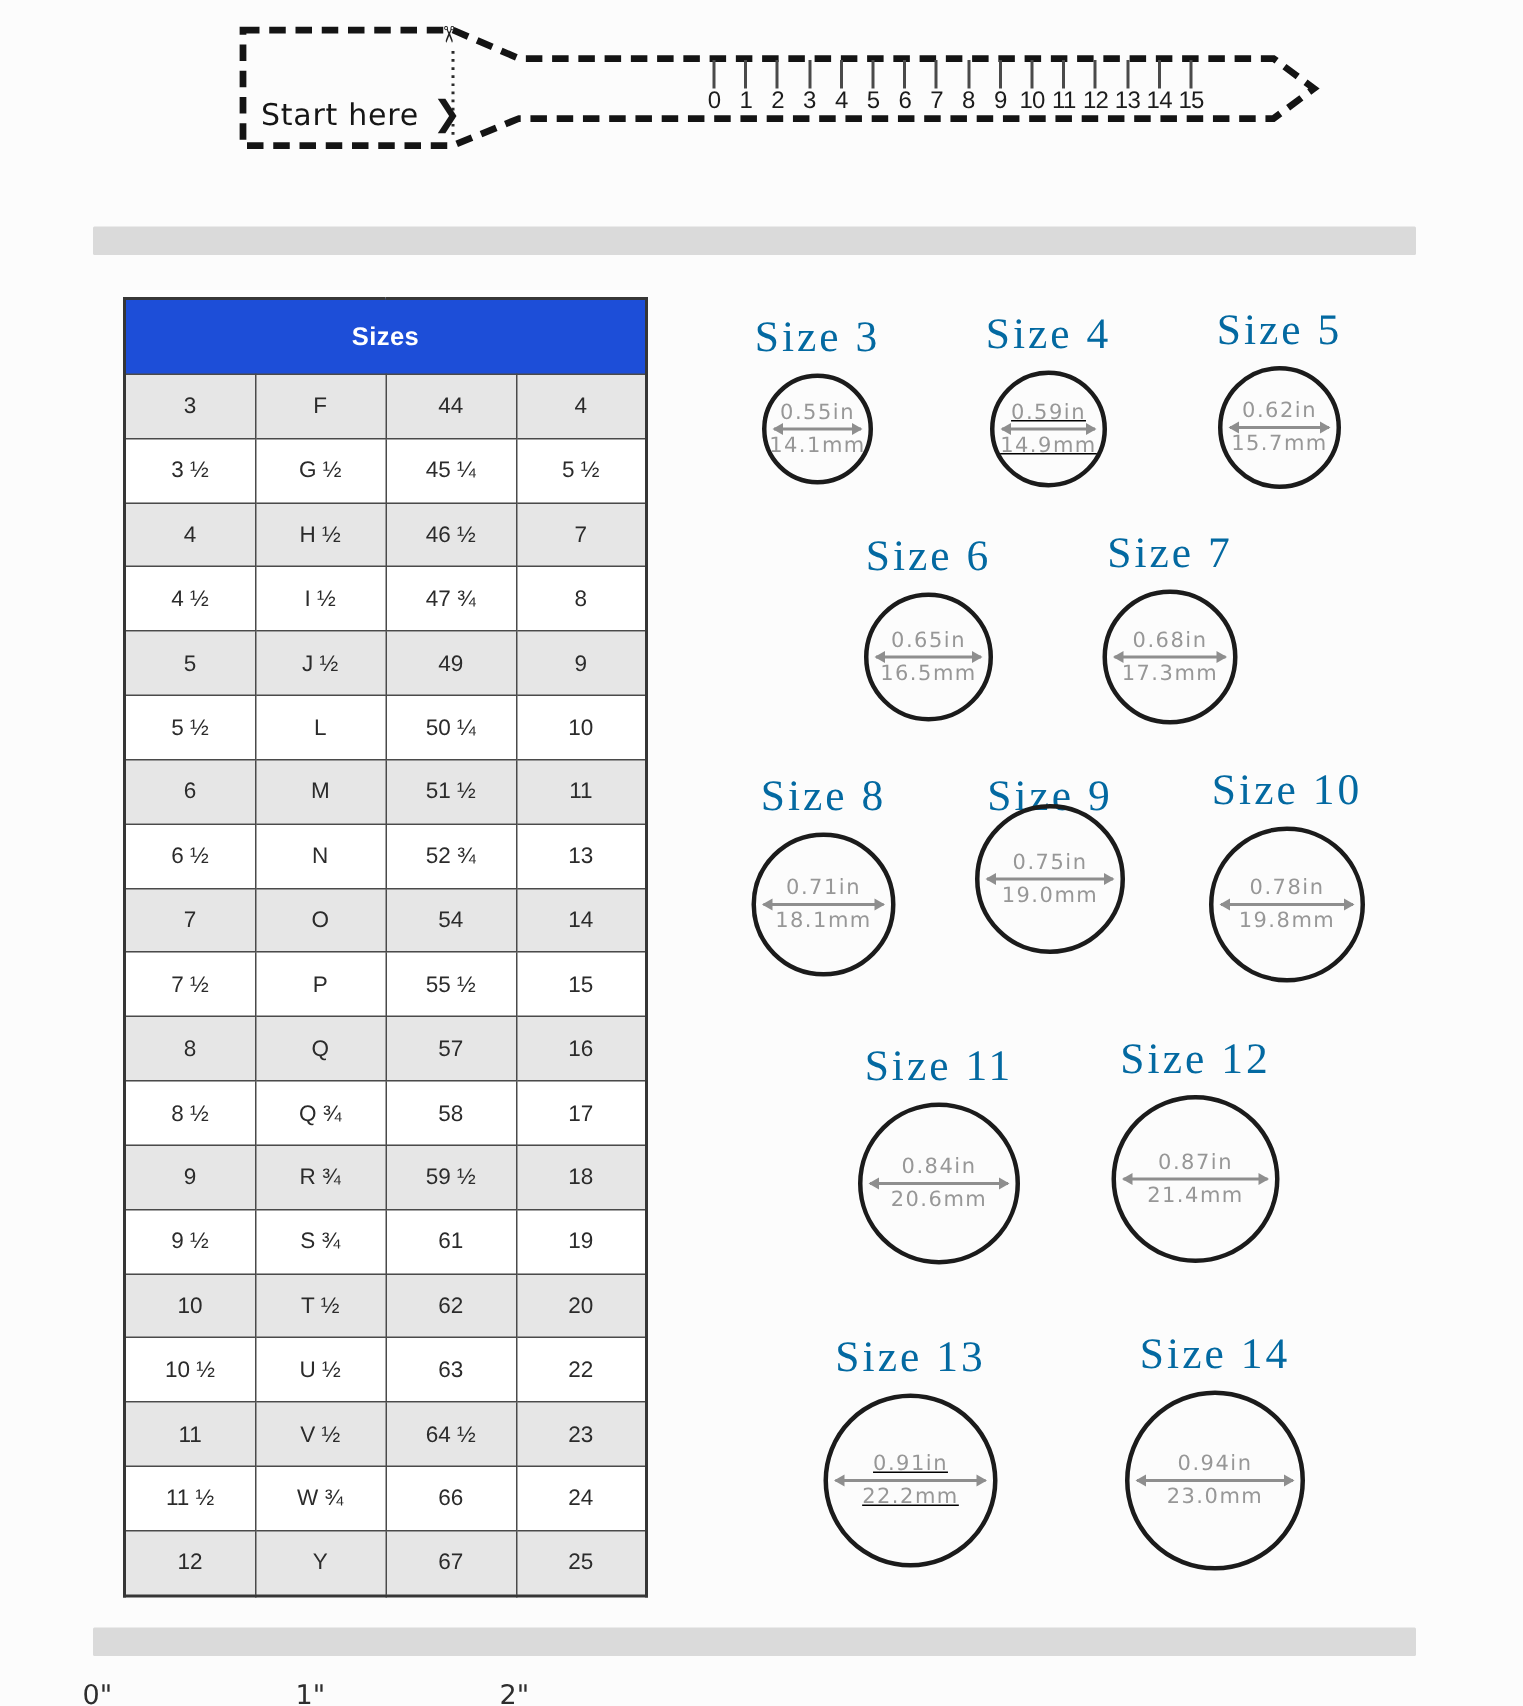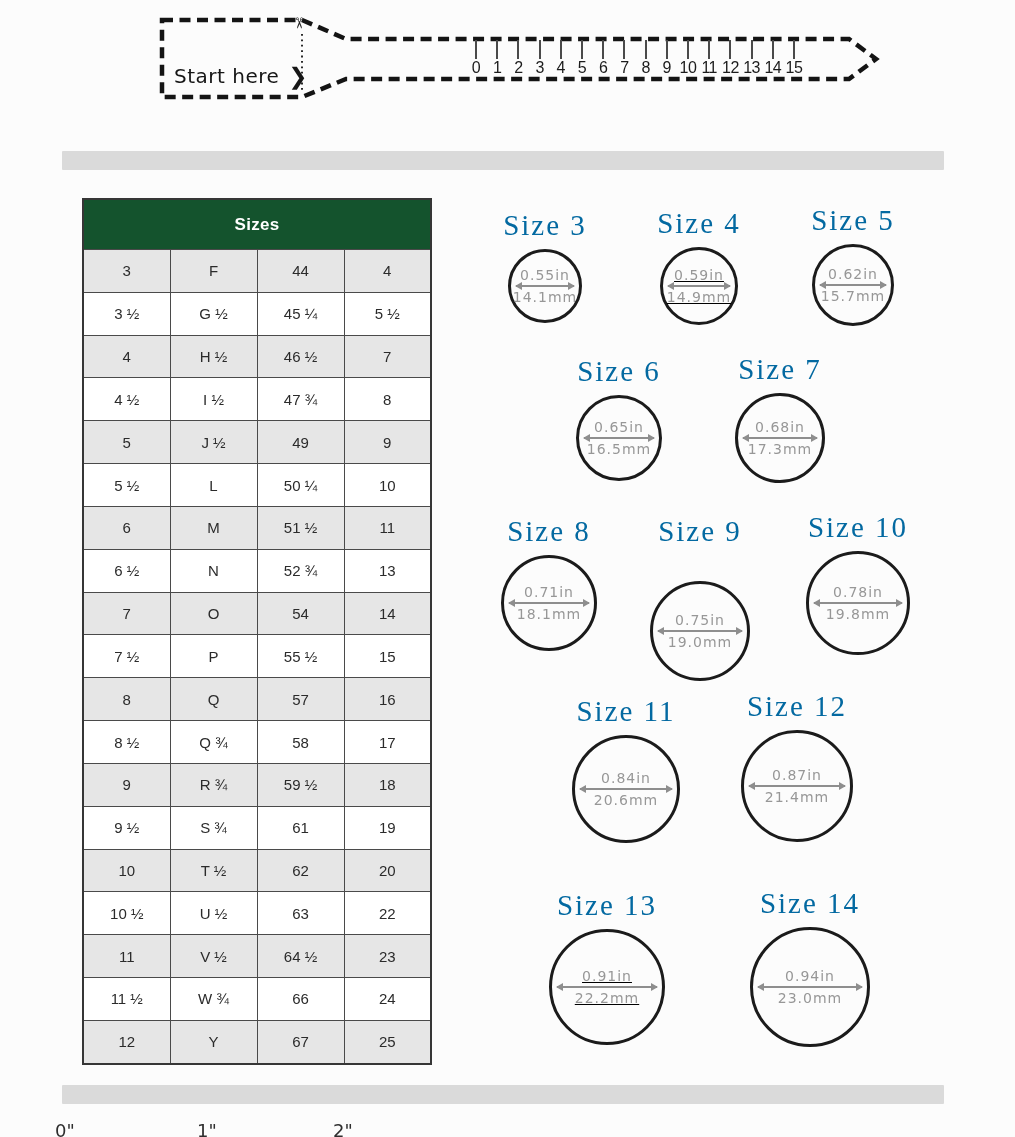--- a/index.html
+++ b/index.html
@@ -34,21 +34,21 @@
   #divider-top{top:151px}
   #divider-bottom{top:1085px}
 
   
   #size-table{
     position:absolute;left:82px;top:198px;width:350px;height:867px;
     border-collapse:collapse;table-layout:fixed;background:#fff;
     border:2px solid #363636;font-family:"Liberation Sans",sans-serif;
   }
   #size-table th,#size-table td{border:1px solid #4a4a4a;text-align:center;vertical-align:middle;padding:0}
-  #table-title{height:49px;background:#14532d;color:#fff;font-size:17px;font-weight:bold;letter-spacing:0.3px}
+  #table-title{height:49px;background:#1d4ed8;color:#fff;font-size:17px;font-weight:bold;letter-spacing:0.3px}
   .col-head{height:61px;background:#fff;color:#4d4d4d;font-size:14px;font-weight:bold;line-height:1.35}
   #size-table td{height:39.8px;font-size:15px;color:#2b2b2b}
   tr.alt td{background:#e6e6e6}
 
   
   .ring-title{
     position:absolute;transform:translateX(-50%);white-space:nowrap;
     font-family:Liberation Serif, serif;font-size:29px;color:#0369a1;letter-spacing:2px;
   }
   .ring-circle{
@@ -292,21 +292,21 @@
       </div>
       <div class="ring-title" style="left: 549px; top: 515px;">Size 8</div>
       <div class="ring-circle" style="left: 501px; top: 555px; width: 96px; height: 96px;">
         <div class="measure">
           <span class="measure-val">0.71in</span>
           <div class="arrow-line" style="width: 80px;"></div>
           <span class="measure-val">18.1mm</span>
         </div>
       </div>
       <div class="ring-title" style="left: 700px; top: 515px;">Size 9</div>
-      <div class="ring-circle" style="left: 650px; top: 581px; width: 100px; height: 100px;">
+      <div class="ring-circle" style="left: 650px; top: 536px; width: 100px; height: 100px;">
         <div class="measure">
           <span class="measure-val">0.75in</span>
           <div class="arrow-line" style="width: 84px;"></div>
           <span class="measure-val">19.0mm</span>
         </div>
       </div>
       <div class="ring-title" style="left: 858px; top: 511px;">Size 10</div>
       <div class="ring-circle" style="left: 806px; top: 551px; width: 104px; height: 104px;">
         <div class="measure">
           <span class="measure-val">0.78in</span>

